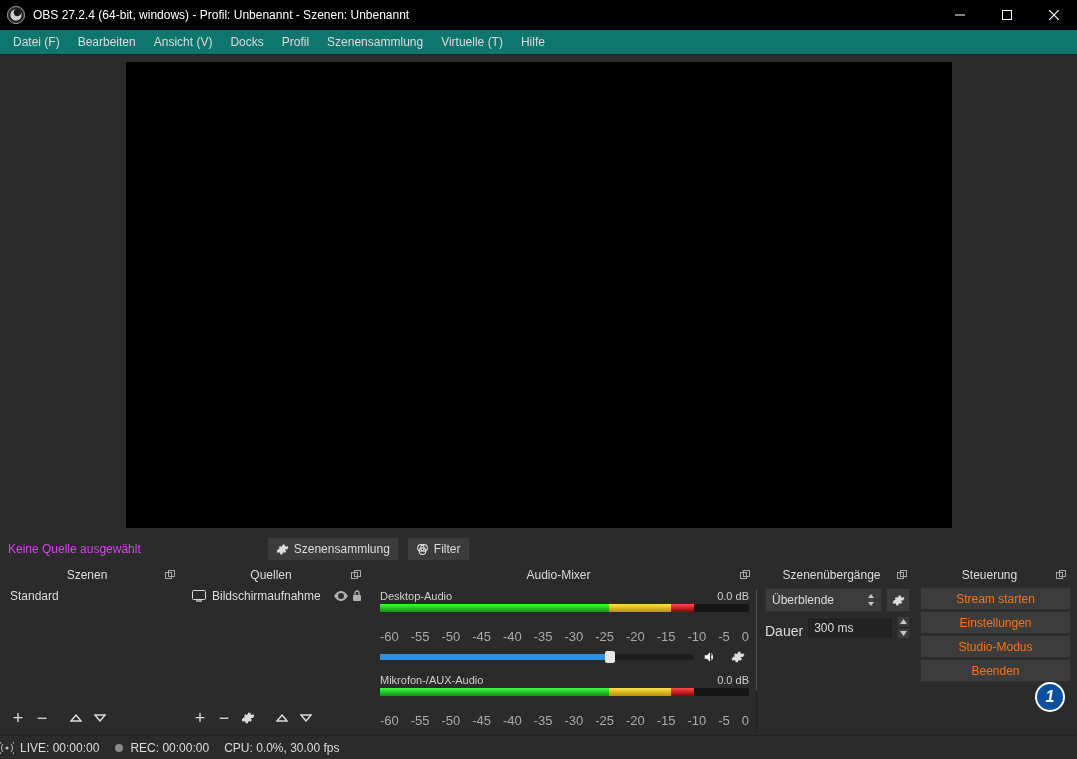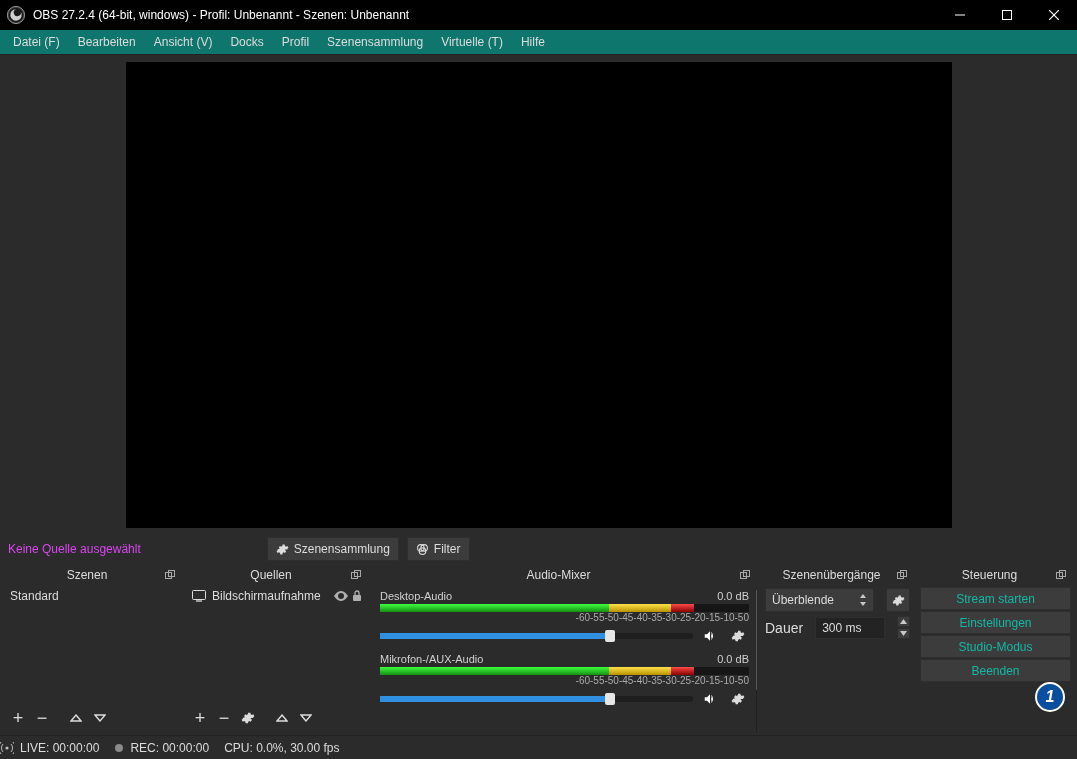--- a/index.html
+++ b/index.html
@@ -27,36 +27,36 @@
 .panel-body{flex:1;background:#2b2b2b;overflow:hidden}
 .panel-foot{background:#2b2b2b;display:flex;align-items:center;padding:2px 4px;gap:4px;height:26px}
 .list{font-size:12px}
 .list .row{padding:3px 6px;display:flex;align-items:center;gap:6px}
 .list .row.sel{background:#2b2b2b}
 .scenes-panel{flex:0 0 178px}
 .sources-panel{flex:0 0 182px}
 .mixer-panel{flex:1}
 .trans-panel{flex:0 0 153px}
 .controls-panel{flex:0 0 155px}
-.ctrl-btn{background:#3c3c3c;border:1px solid #2e2e2e;color:#14b8a6;font-size:12px;height:21px;display:flex;align-items:center;justify-content:center;margin:1px 2px;cursor:default}
-.trans-row{display:flex;align-items:center;padding:2px 4px;gap:12px}
+.ctrl-btn{background:#3c3c3c;border:1px solid #2e2e2e;color:#f97316;font-size:12px;height:21px;display:flex;align-items:center;justify-content:center;margin:1px 2px;cursor:default}
+.trans-row{display:flex;align-items:flex-end;padding:2px 4px;gap:4px}
 .trans-select{flex:1;background:#3c3c3c;border:1px solid #2e2e2e;color:#dcdcdc;font-size:12px;height:22px;display:flex;align-items:center;padding:0 6px;justify-content:space-between}
 .dur-input{flex:1;background:#232323;border:1px solid #2e2e2e;color:#dcdcdc;font-size:12px;height:20px;display:flex;align-items:center;padding:0 6px;justify-content:space-between}
 .statusbar{height:24px;background:#2b2b2b;display:flex;align-items:center;padding-right:60px;font-size:12px;gap:15px;border-top:1px solid #232323}
 .status-seg{display:flex;align-items:center;gap:6px}
 
 .mixer-body{padding:4px 8px 2px;font-size:11px;position:relative}
 .chan{margin-bottom:6px}
 .chan-top{display:flex;justify-content:space-between;align-items:center;color:#d0d0d0}
 .meter{height:8px;display:flex;margin-top:2px;background:#161616}
 .meter .g{background:linear-gradient(#3cff3c,#158f15);flex:0 0 62%}
 .meter .y{background:linear-gradient(#ffe24a,#b89200);flex:0 0 17%}
 .meter .r{background:linear-gradient(#ff4a4a,#8a0000);flex:0 0 6%}
 .meter .e{background:#161616;flex:1}
-.scale{display:flex;justify-content:flex-end;font-size:10px;color:#aaa;margin-top:0}
+.scale{display:flex;justify-content:space-between;font-size:13px;color:#aaa;margin-top:17px}
 .slider-row{display:flex;align-items:center;gap:6px;margin-top:2px}
 .slider{flex:1;height:6px;background:#1e1e1e;position:relative;border-radius:3px}
 .slider .fill{position:absolute;left:0;top:0;height:100%;width:72%;background:#2f8fe0}
 .slider .thumb{position:absolute;left:72%;top:-3px;width:10px;height:12px;background:#e6e6e6;border-radius:2px}
 .icon{display:inline-flex;align-items:center;justify-content:center}
 .icon svg{display:block}
 .ico-btn{width:22px;height:22px;display:flex;align-items:center;justify-content:center;color:#dcdcdc}
 .foot-ico{width:20px;height:22px;display:flex;align-items:center;justify-content:center;color:#dcdcdc;font-size:15px}
 
 .callout{position:absolute;bottom:21px;right:8px;width:26px;height:26px;border-radius:50%;background:#0a4f9e;color:#fff;display:flex;align-items:center;justify-content:center;font-weight:700;font-size:16px;border:2px solid #fff;font-style:italic}

